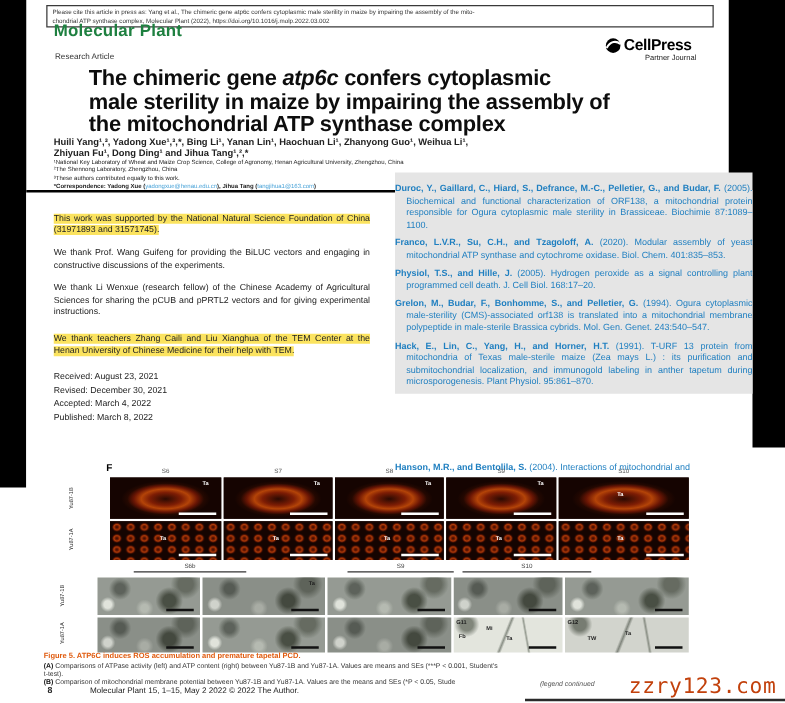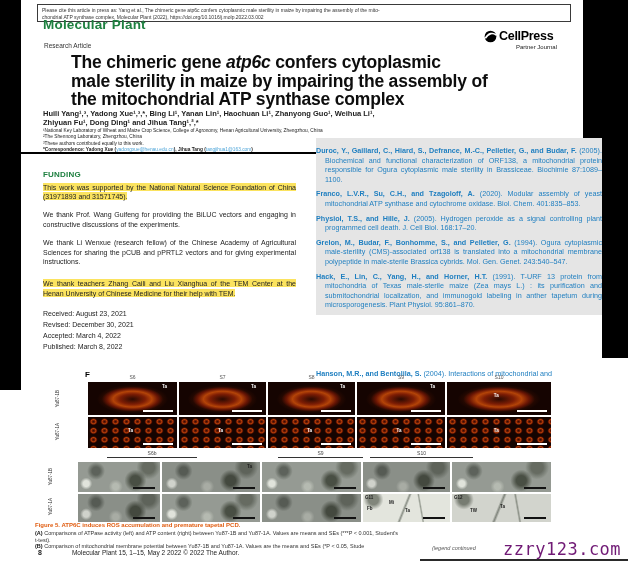--- a/index.html
+++ b/index.html
@@ -71,21 +71,21 @@
   .gscale{position:absolute;right:5px;bottom:3px;width:22px;height:2px;background:#111;}
 
   
   .cap-title{position:absolute;left:35px;top:522px;font-size:6px;font-weight:bold;color:#e05c10;}
   .cap-line{position:absolute;left:35px;font-size:5.5px;color:#333;white-space:nowrap;}
   .cap-line b{color:#111;}
   .legend-cont{position:absolute;left:432px;top:545px;font-size:5.5px;font-style:italic;color:#555;}
   .footer{position:absolute;left:38px;top:549px;font-size:6.5px;color:#222;}
   .footer b{margin-right:30px;font-size:7px;}
   .watermark{position:absolute;left:503px;top:538px;width:125px;height:21px;background:#fff;
-             font-family:"DejaVu Sans Mono",monospace;font-size:17px;letter-spacing:.5px;color:#701a75;
+             font-family:"DejaVu Sans Mono",monospace;font-size:17px;letter-spacing:.5px;color:#c2410c;
              display:flex;align-items:center;z-index:5;}
   .bottom-line{position:absolute;left:420px;top:559px;width:208px;height:2px;background:#2a2a2a;z-index:6;}
 </style>
 </head>
 <body>
 
 <div class="page">
 
   <div class="blackfill" style="left:0;top:0;width:21px;height:390px"></div>
   <div class="blackfill" style="left:583px;top:0;width:45px;height:152px"></div>
@@ -121,21 +121,20 @@
 
   <div class="affils">
     <div>¹National Key Laboratory of Wheat and Maize Crop Science, College of Agronomy, Henan Agricultural University, Zhengzhou, China</div>
     <div>²The Shennong Laboratory, Zhengzhou, China</div>
     <div>³These authors contributed equally to this work.</div>
     <div><b>*Correspondence: Yadong Xue (</b><span class="link">yadongxue@henau.edu.cn</span><b>), Jihua Tang (</b><span class="link">tangjihua1@163.com</span><b>)</b></div>
     <div class="doi">https://doi.org/10.1016/j.molp.2022.03.002</div>
   </div>
 
   <div class="panel-left">
-    <div class="sec-head">FUNDING</div>
     <p class="body-p"><span class="hl">This work was supported by the National Natural Science Foundation of China (31971893 and 31571745).</span></p>
 
     <p class="body-p">We thank Prof. Wang Guifeng for providing the BiLUC vectors and engaging in constructive discussions of the experiments.</p>
     <p class="body-p">We thank Li Wenxue (research fellow) of the Chinese Academy of Agricultural Sciences for sharing the pCUB and pPRTL2 vectors and for giving experimental instructions.</p>
     <p class="body-p" style="margin-top:12px"><span class="hl">We thank teachers Zhang Caili and Liu Xianghua of the TEM Center at the Henan University of Chinese Medicine for their help with TEM.</span></p>
 
     <div class="dates">
       <div>Received: August 23, 2021</div>
       <div>Revised: December 30, 2021</div>
       <div>Accepted: March 4, 2022</div>

